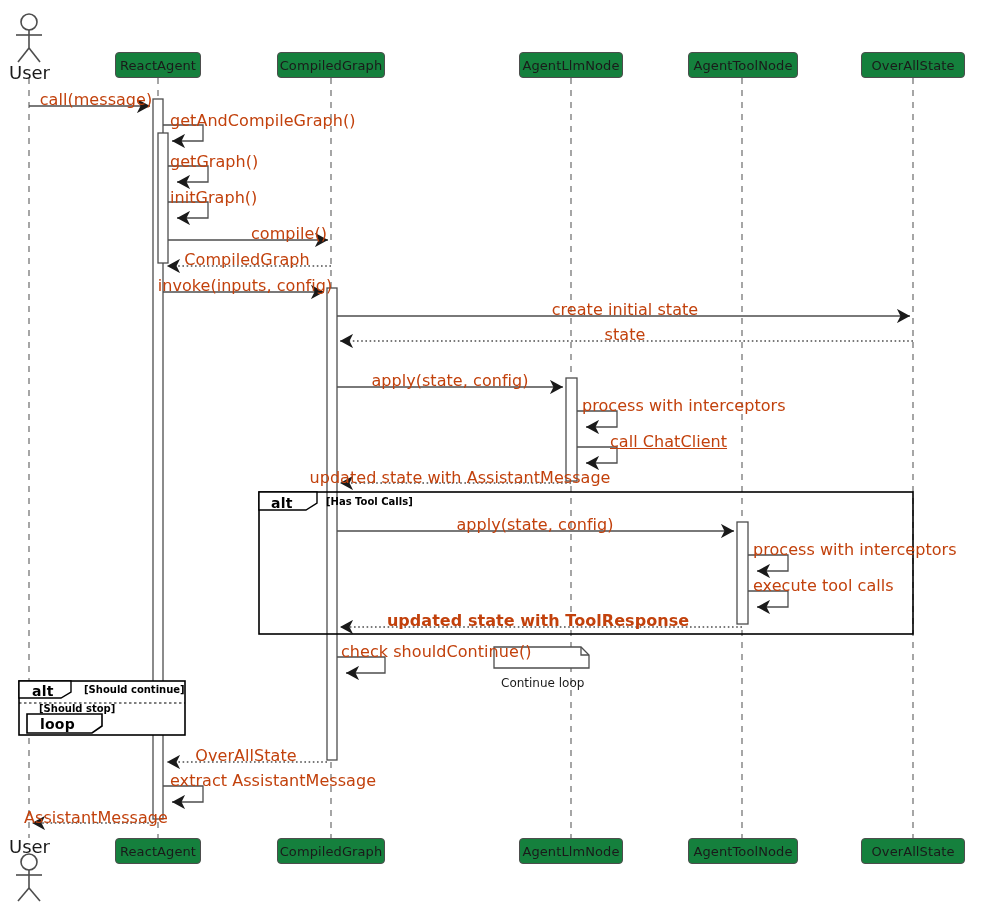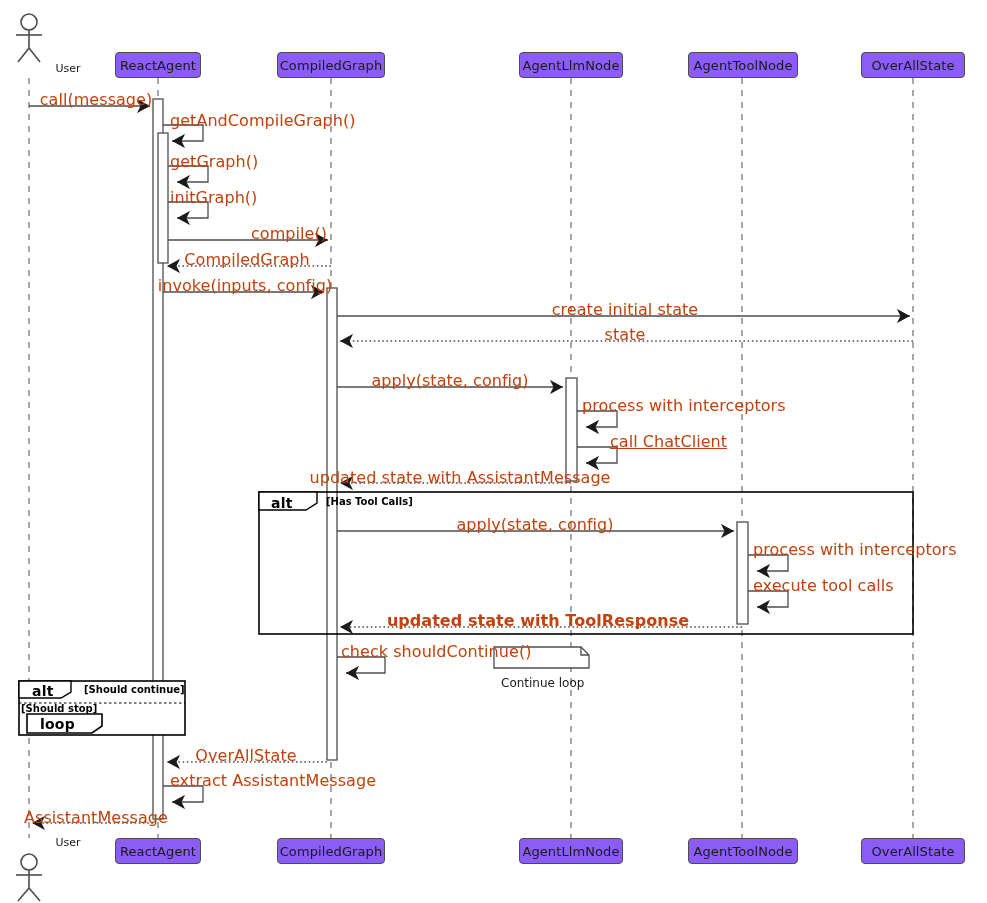--- a/index.html
+++ b/index.html
@@ -4,30 +4,30 @@
 <style>
   html,body{margin:0;padding:0;background:#ffffff;}
   body{font-family:"DejaVu Sans","Liberation Sans",sans-serif;}
   #canvas{position:relative;width:987px;height:903px;background:#ffffff;overflow:hidden;}
   svg.layer{position:absolute;left:0;top:0;width:987px;height:903px;}
 
   .pbox{
     position:absolute;
     border:1px solid #4d4d4d;
     border-radius:4px;
-    background:#8b5cf6;
+    background:#15803d;
     box-sizing:border-box;
     display:flex;align-items:center;justify-content:center;
     font-size:13px;color:#1a1a1a;
     white-space:nowrap;
     letter-spacing:.1px;
   }
   .actor-label{
-    position:absolute;font-size:11px;color:#1a1a1a;
-    text-align:center;white-space:nowrap;margin-left:39px;
+    position:absolute;font-size:18px;color:#1a1a1a;
+    text-align:right;white-space:nowrap;
   }
   .msg{
     position:absolute;font-size:16px;color:#c2410c;white-space:nowrap;
     letter-spacing:.05px;
   }
   .msg.c{transform:translateX(-50%);}
   .frag-label{
     position:absolute;font-size:14px;font-weight:bold;color:#000;
     white-space:nowrap;letter-spacing:.2px;
   }
@@ -171,19 +171,19 @@
   <div class="msg" style="left:341px;top:642px;">check shouldContinue()</div>
   <div class="msg c" style="left:246px;top:746px;">OverAllState</div>
   <div class="msg" style="left:170px;top:771px;">extract AssistantMessage</div>
   <div class="msg c" style="left:96px;top:808px;">AssistantMessage</div>
 
   <div class="frag-label" style="left:271px;top:495px;">alt</div>
   <div class="frag-guard" style="left:326px;top:496px;">[Has Tool Calls]</div>
 
   <div class="frag-label" style="left:32px;top:683px;">alt</div>
   <div class="frag-guard" style="left:84px;top:684px;">[Should continue]</div>
-  <div class="frag-guard" style="left:21px;top:703px;text-align:right;">[Should stop]</div>
+  <div class="frag-guard" style="left:39px;top:703px;text-align:right;">[Should stop]</div>
 
   <div class="frag-label" style="left:40px;top:716px;">loop</div>
 
   <div class="note-text" style="left:501px;top:651px;">Continue loop</div>
 
 </div>
 
 </body></html>

